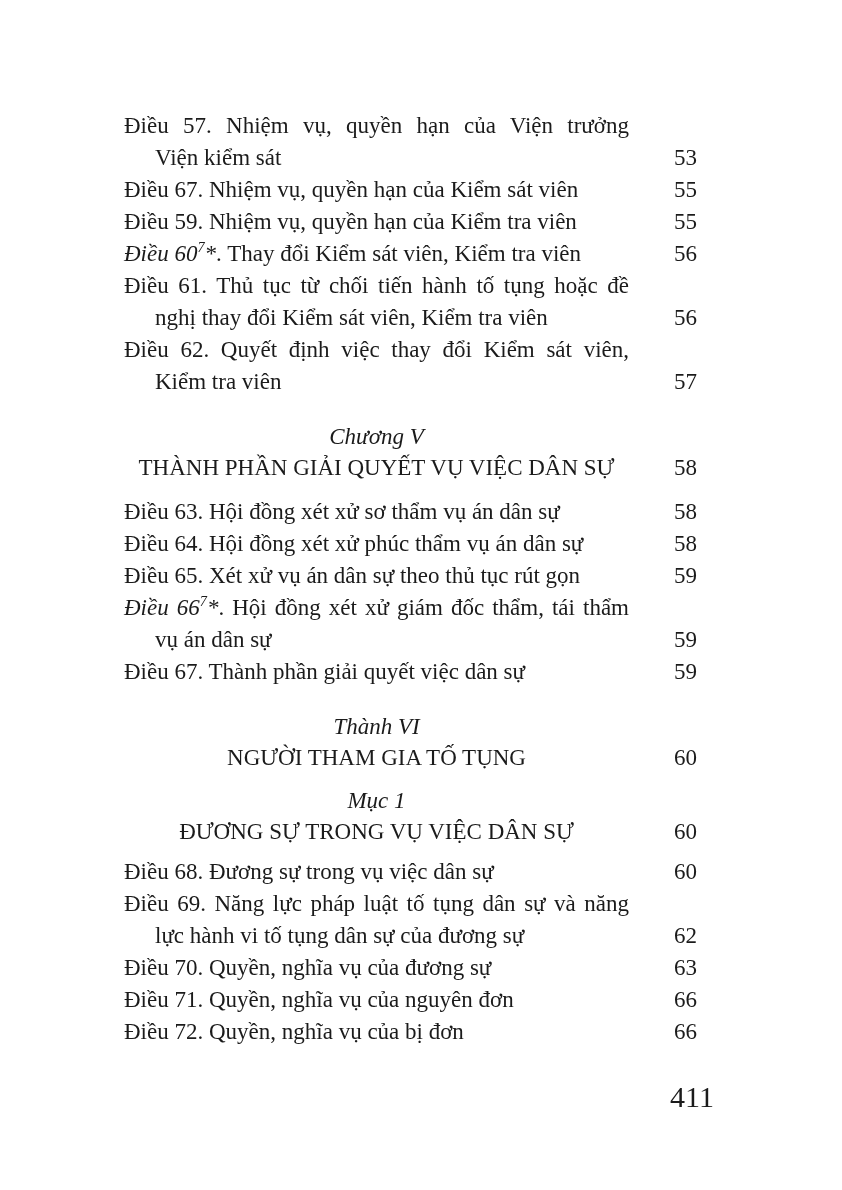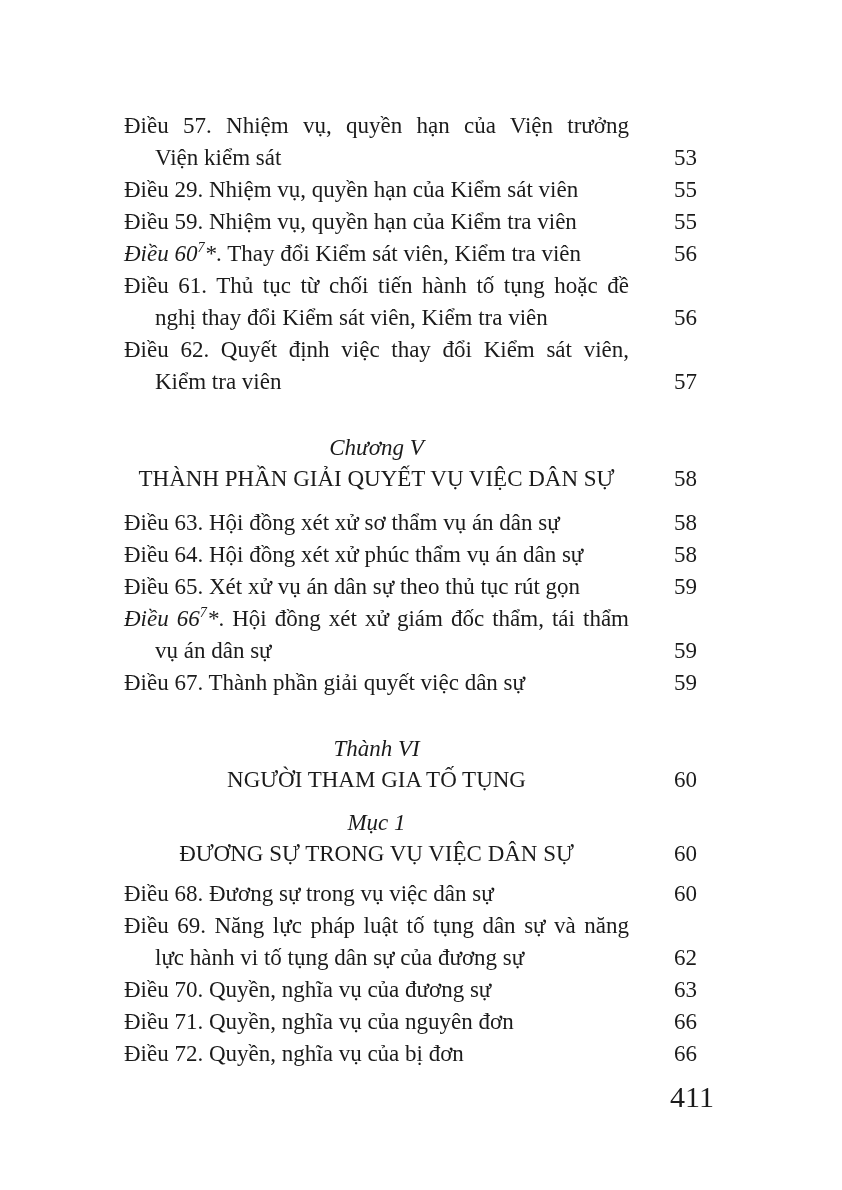--- a/index.html
+++ b/index.html
@@ -45,21 +45,21 @@
   }
   .it {
     font-style: italic;
   }
   sup.sup {
     font-size: 0.62em;
     font-style: italic;
     line-height: 0;
   }
   .chapter, .section {
-    margin-top: 35px;
+    margin-top: 24px;
     margin-bottom: 12px;
   }
   .section {
     margin-top: 0;
     margin-bottom: 8px;
   }
   .chap-label {
     width: 505px;
     text-align: center;
     font-style: italic;
@@ -85,21 +85,21 @@
         <div class="line first justify">
           <span class="txt"><span>Điều 57. Nhiệm vụ, quyền hạn của Viện trưởng</span></span>
         </div>
         <div class="line cont">
           <span class="txt indent">Viện kiểm sát</span>
           <span class="pg">53</span>
         </div>
       </div>
       <div class="entry">
         <div class="line first">
-          <span class="txt"><span>Điều 29. Nhiệm vụ, quyền hạn của Kiểm sát viên</span></span>
+          <span class="txt"><span>Điều 67. Nhiệm vụ, quyền hạn của Kiểm sát viên</span></span>
           <span class="pg">55</span>
         </div>
       </div>
       <div class="entry">
         <div class="line first">
           <span class="txt"><span>Điều 59. Nhiệm vụ, quyền hạn của Kiểm tra viên</span></span>
           <span class="pg">55</span>
         </div>
       </div>
       <div class="entry">

